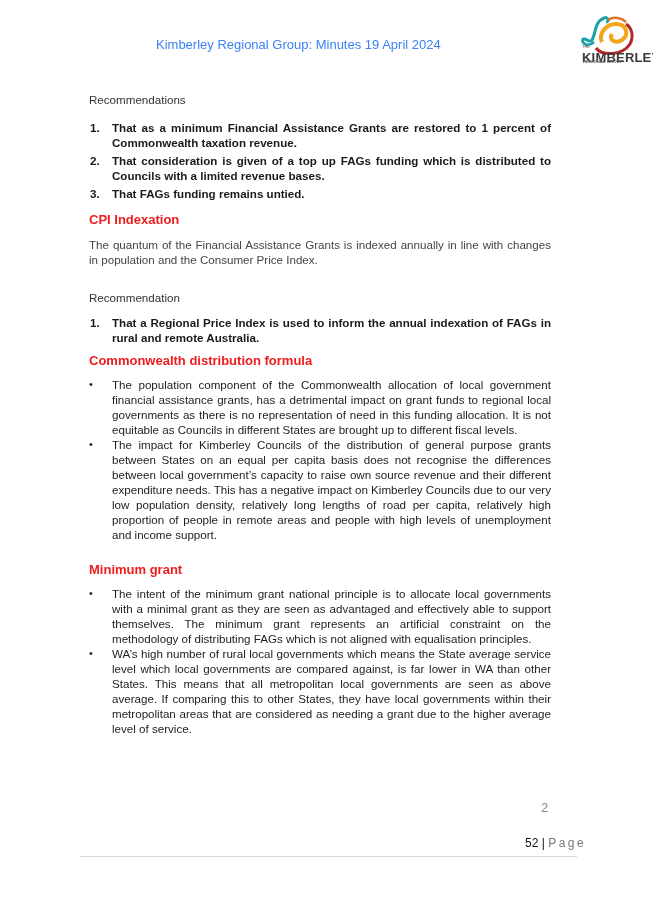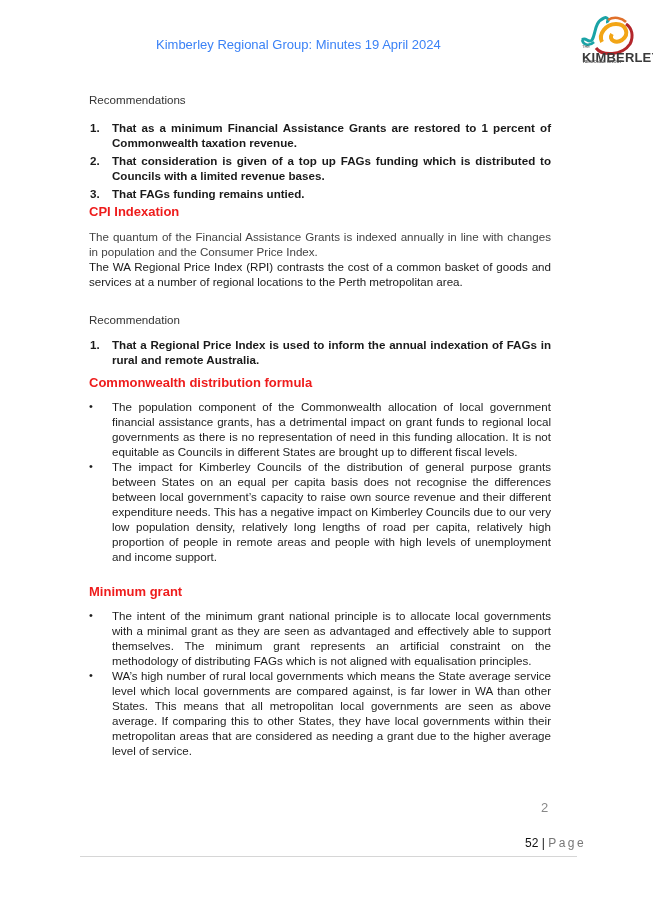--- a/index.html
+++ b/index.html
@@ -43,23 +43,22 @@
 
 <div class="content">
 
   <div class="sub">Recommendations</div>
   <ol style="margin: 13px 0 0 0;">
     <li><span class="num">1.</span><span>That as a minimum Financial Assistance Grants are restored to 1 percent of Commonwealth taxation revenue.</span></li>
     <li style="margin-top:3px;"><span class="num">2.</span><span>That consideration is given of a top up FAGs funding which is distributed to Councils with a limited revenue bases.</span></li>
     <li style="margin-top:3px;"><span class="num">3.</span><span>That FAGs funding remains untied.</span></li>
   </ol>
 
-  <div class="h2" style="margin-top:3px;">CPI Indexation</div>
+  <div class="h2" style="margin-top:11px;">CPI Indexation</div>
   <p style="margin-top:10px; color:#444;">The quantum of the Financial Assistance Grants is indexed annually in line with changes in population and the Consumer Price Index.</p>
-  <p>The WA Regional Price Index (RPI) contrasts the cost of a common basket of goods and services at a number of regional locations to the Perth metropolitan area.</p>
 
   <div class="sub" style="margin-top:23px;">Recommendation</div>
   <ol style="margin-top:10px;">
     <li><span class="num">1.</span><span>That a Regional Price Index is used to inform the annual indexation of FAGs in rural and remote Australia.</span></li>
   </ol>
 
   <div class="h2" style="margin-top:8px;">Commonwealth distribution formula</div>
   <ul style="margin-top:9px;">
     <li>The population component of the Commonwealth allocation of local government financial assistance grants, has a detrimental impact on grant funds to regional local governments as there is no representation of need in this funding allocation.  It is not equitable as Councils in different States are brought up to different fiscal levels.</li>
     <li>The impact for Kimberley Councils of  the distribution of general purpose grants between States on an equal per capita basis does not recognise the differences between local government’s capacity to raise own source revenue and their different expenditure needs. This has a negative impact on Kimberley Councils due to our very low population density, relatively long lengths of road per capita, relatively high proportion of people in remote areas and people with high levels of unemployment and income support.</li>

